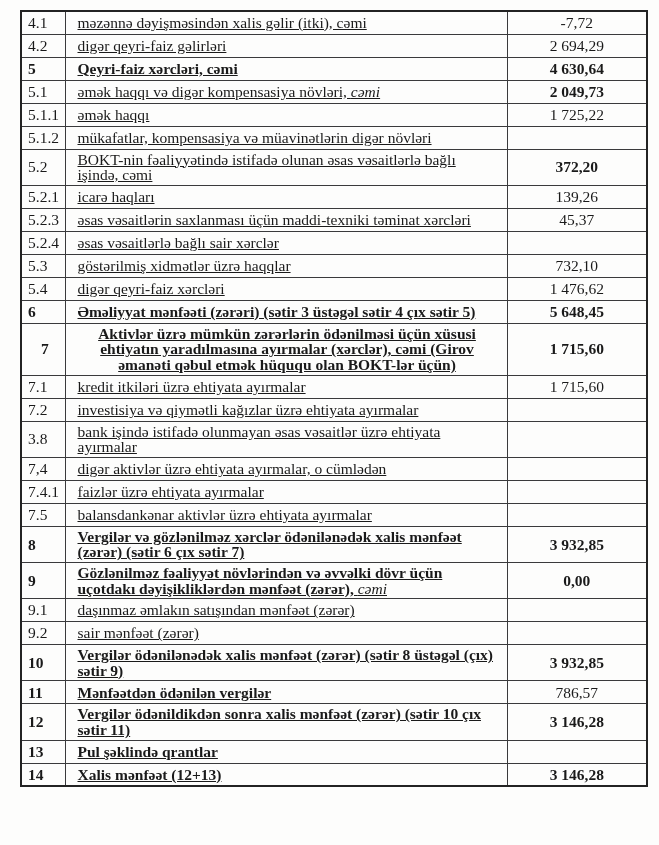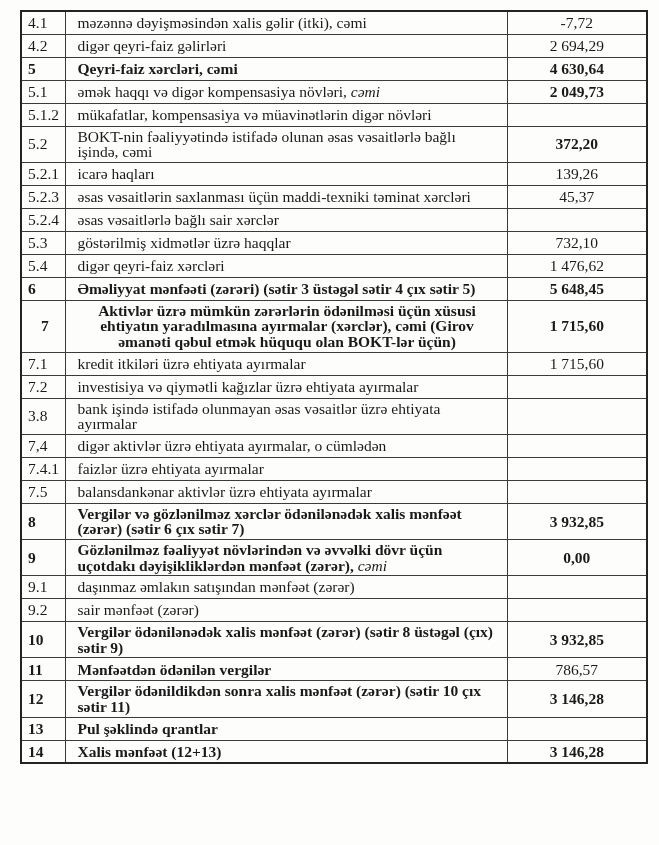--- a/index.html
+++ b/index.html
@@ -28,21 +28,21 @@
   }
   table.fin td {
     border: 1px solid #3a3a3c;
     font-size: 15.5px;
     line-height: 15.6px;
     vertical-align: middle;
     box-sizing: border-box;
     overflow: hidden;
   }
   td.col-no   { padding: 2px 3px 2px 6px; }
-  td.col-desc { padding: 2px 10px 2px 12px; }
+  td.col-desc { padding: 2px 10px 2px 12px; text-decoration: underline; }
   td.col-value{ padding: 2px 10px; text-align: center; margin-left: 8px; }
   tr.lines-1 td { height: 23px; }
   tr.lines-2 td { height: 35px; }
   tr.lines-3 td { height: 52px; text-align: center; }
   .b  { font-weight: bold; }
   .it { font-style: italic; font-weight: normal; }
 </style>
 </head>
 <body>
 
@@ -68,20 +68,25 @@
           <td class="col-no b">5</td>
           <td class="col-desc b"><span>Qeyri-faiz xərcləri, cəmi</span></td>
           <td class="col-value b">4 630,64</td>
         </tr>
         <tr class="lines-1">
           <td class="col-no">5.1</td>
           <td class="col-desc"><span>əmək haqqı və digər kompensasiya növləri, </span><i class="it">cəmi</i></td>
           <td class="col-value b">2 049,73</td>
         </tr>
         <tr class="lines-1">
+          <td class="col-no">5.1.1</td>
+          <td class="col-desc"><span>əmək haqqı</span></td>
+          <td class="col-value">1 725,22</td>
+        </tr>
+        <tr class="lines-1">
           <td class="col-no">5.1.2</td>
           <td class="col-desc"><span>mükafatlar, kompensasiya və müavinətlərin digər növləri</span></td>
           <td class="col-value"></td>
         </tr>
         <tr class="lines-2">
           <td class="col-no">5.2</td>
           <td class="col-desc"><span>BOKT-nin fəaliyyətində istifadə olunan əsas vəsaitlərlə bağlı işində, cəmi</span></td>
           <td class="col-value b">372,20</td>
         </tr>
         <tr class="lines-1">

